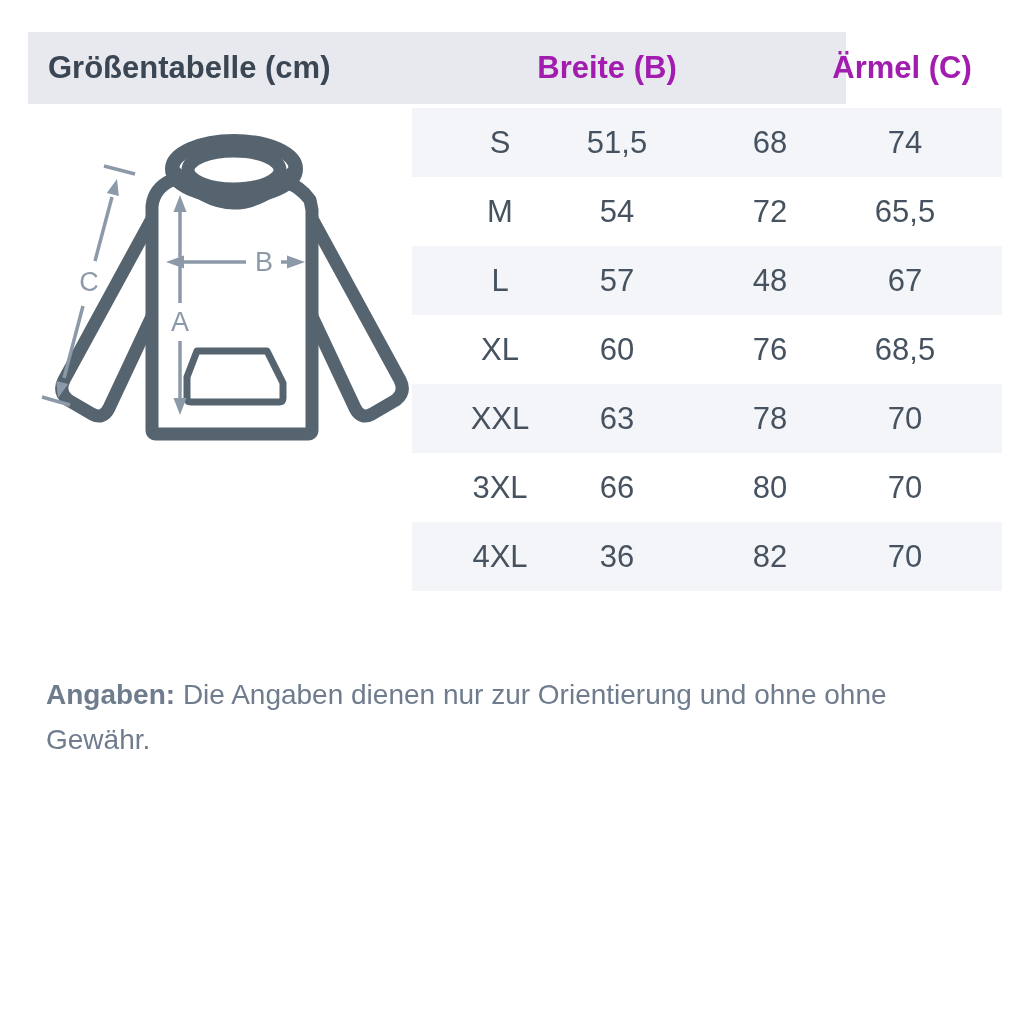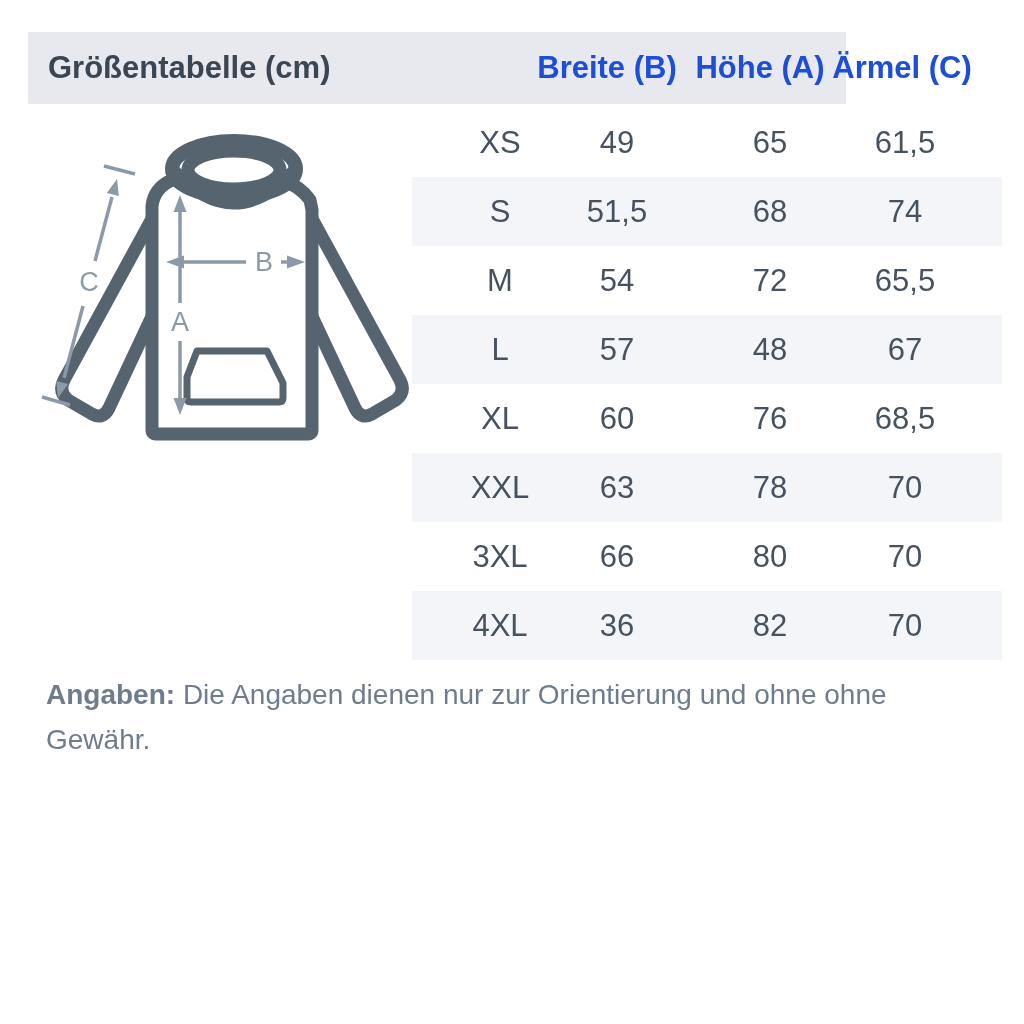--- a/index.html
+++ b/index.html
@@ -16,21 +16,21 @@
   .header-band{
     position:absolute;left:28px;top:32px;width:818px;height:72px;
     background:#e8e9ee;
   }
   .chart-title{
     position:absolute;left:20px;top:50%;transform:translateY(-50%);
     font-size:31px;font-weight:bold;color:#3a4653;white-space:nowrap;
   }
   .col-header{
     position:absolute;top:50%;transform:translate(-50%,-50%);
-    font-size:31px;font-weight:bold;color:#1d4ed8;white-space:nowrap;
+    font-size:31px;font-weight:bold;color:#a21caf;white-space:nowrap;
   }
   .col-h1{left:579px;}
   .col-h2{left:732px;}
   .col-h3{left:874px;text-align:right;}
 
   
   .size-table{
     position:absolute;left:412px;top:108px;width:590px;
   }
   .trow{position:relative;width:590px;height:69px;}
@@ -55,21 +55,20 @@
   .footer .bold{font-weight:bold;}
 </style>
 </head>
 <body>
 
 <div class="stage">
 
   <div class="header-band">
     <div class="chart-title">Größentabelle (cm)</div>
     <div class="col-header col-h1">Breite (B)</div>
-    <div class="col-header col-h2">Höhe (A)</div>
     <div class="col-header col-h3">Ärmel (C)</div>
   </div>
 
   <svg class="diagram-svg" width="1024" height="1024" viewBox="0 0 1024 1024">
     <g stroke="#56646f" stroke-width="13" fill="#ffffff" stroke-linejoin="round" stroke-linecap="round">
       <path d="M 172,182 L 64,380 Q 58,392 68,400 L 92,414 Q 103,420 109,408 L 155,310 Z"></path>
       <path d="M 292,182 L 400,380 Q 406,392 396,400 L 372,414 Q 361,420 355,408 L 309,310 Z"></path>
       <path d="M 152,430 L 152,206 Q 154,188 172,180 L 282,180 Q 300,186 310,200 L 312,210 L 312,430 Q 312,434 308,434 L 156,434 Q 152,434 152,430 Z"></path>
       <ellipse cx="234" cy="169" rx="62" ry="28" stroke-width="14"></ellipse>
       <ellipse cx="234" cy="170" rx="46" ry="19"></ellipse>
@@ -102,26 +101,20 @@
     </g>
 
     <g fill="#8c99a8" font-family="Liberation Sans, sans-serif" font-size="27" text-anchor="middle">
       <text x="180" y="331">A</text>
       <text x="264" y="271">B</text>
       <text x="89" y="291">C</text>
     </g>
   </svg>
 
   <div class="size-table">
-    <div class="trow">
-      <span class="cell cc1">XS</span>
-      <span class="cell cc2">49</span>
-      <span class="cell cc3">65</span>
-      <span class="cell cc4">61,5</span>
-    </div>
     <div class="trow alt">
       <span class="cell cc1">S</span>
       <span class="cell cc2">51,5</span>
       <span class="cell cc3">68</span>
       <span class="cell cc4">74</span>
     </div>
     <div class="trow">
       <span class="cell cc1">M</span>
       <span class="cell cc2">54</span>
       <span class="cell cc3">72</span>

